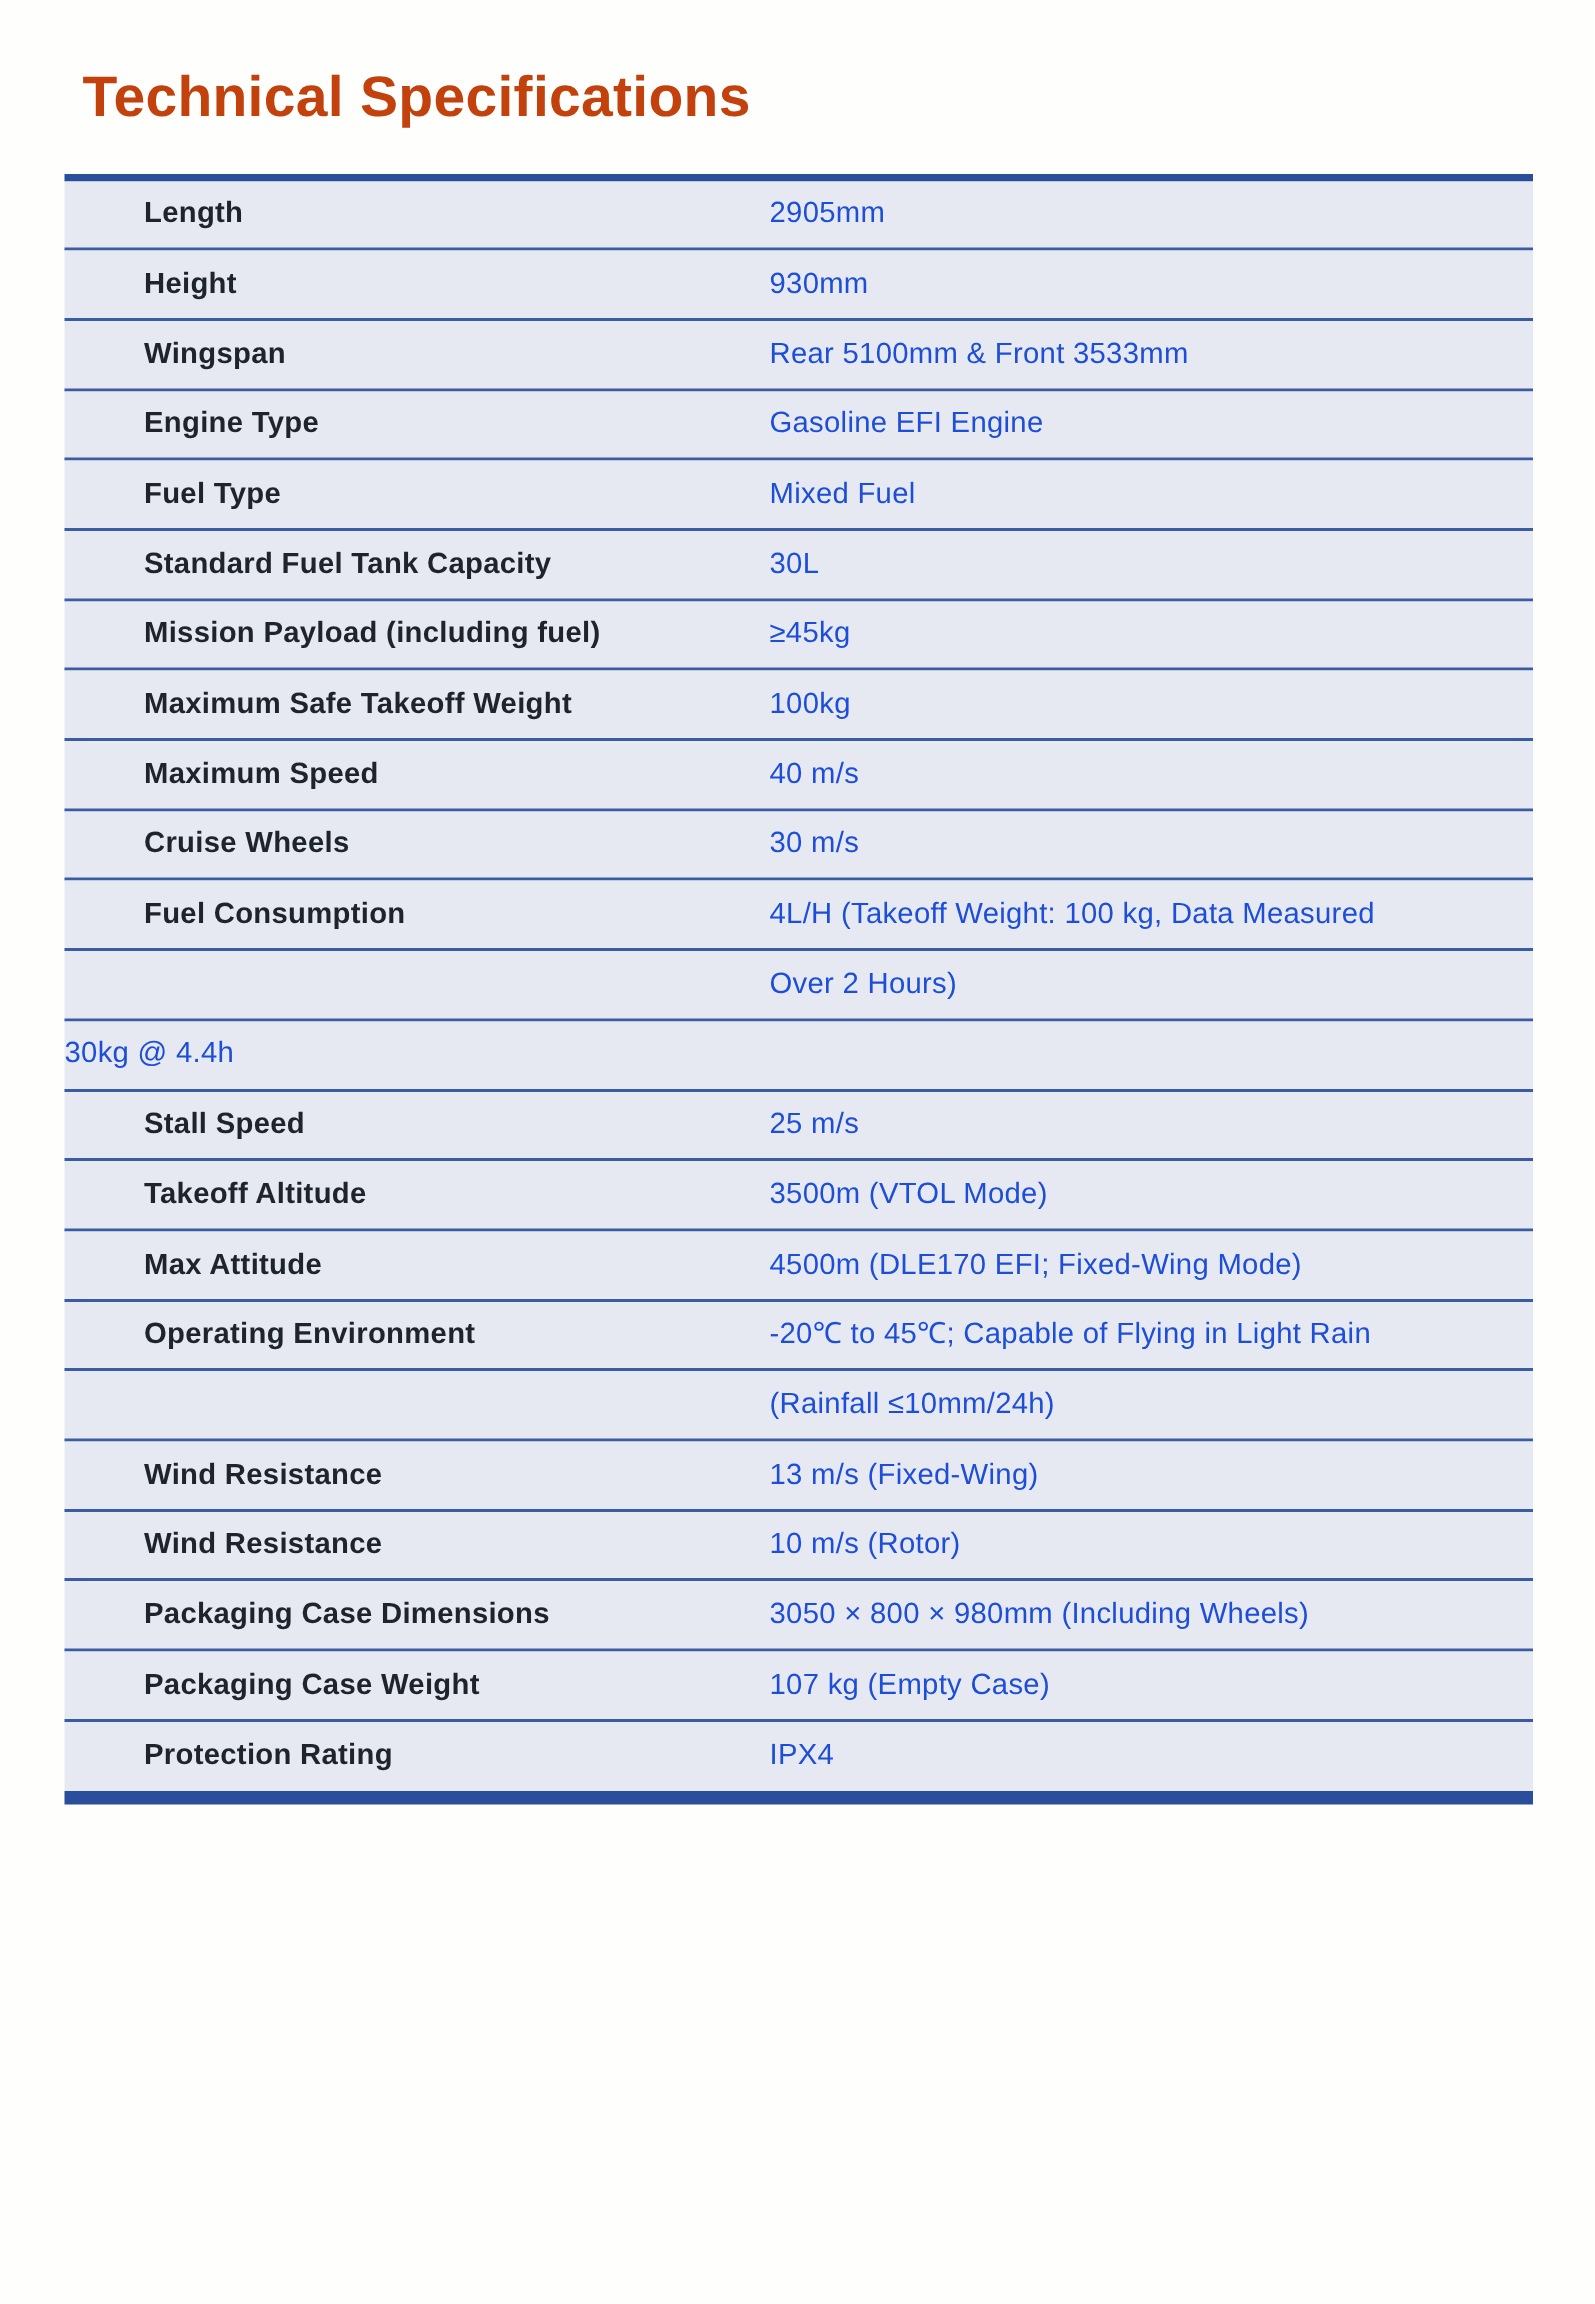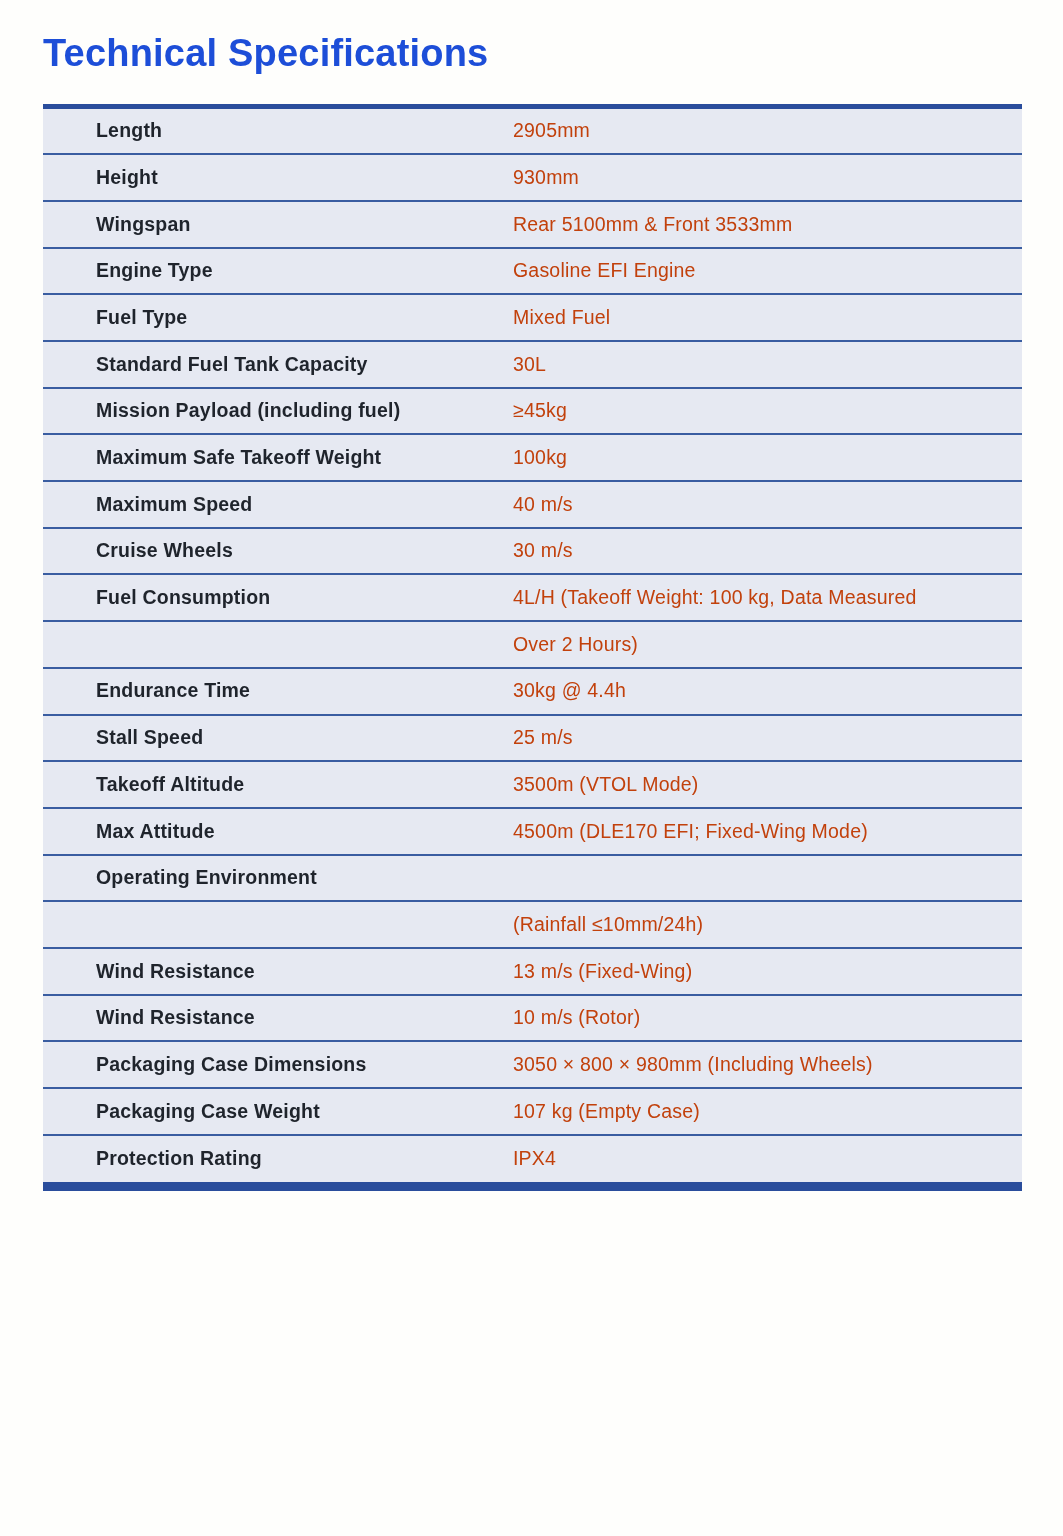--- a/index.html
+++ b/index.html
@@ -9,26 +9,26 @@
     font-family: "Liberation Sans", sans-serif;
   }
   .page {
     position: relative;
     width: 1063px;
     height: 1536px;
     background: #fefefc;
     overflow: hidden;
   }
   .page-title {
-    margin: 0;
+    margin: 12px;
     padding: 31px 0 0 43px;
     font-size: 38px;
     line-height: 1.2;
     font-weight: 700;
-    color: #1d4ed8;
+    color: #c2410c;
     letter-spacing: 0.2px;
   }
   .spec-table {
     margin: 27px 0 0 43px;
     width: 979px;
   }
   .table-bar {
     width: 100%;
     background: #2a4d9c;
   }
@@ -58,21 +58,21 @@
     box-sizing: border-box;
     font-weight: 700;
     color: #1f242c;
     letter-spacing: 0.2px;
     flex-shrink: 0;
   }
   .cell.value {
     flex: 1;
     padding-right: 20px;
     font-weight: 400;
-    color: #c2410c;
+    color: #1d4ed8;
     letter-spacing: 0.2px;
   }
 </style>
 </head>
 <body>
 
 <div class="page">
 
   <h1 class="page-title">Technical Specifications</h1>
 
@@ -134,21 +134,20 @@
     <div class="cell label">Fuel Consumption</div>
     <div class="cell value">4L/H (Takeoff Weight: 100 kg, Data Measured</div>
   </div>
 
   <div class="spec-row">
     <div class="cell label"></div>
     <div class="cell value">Over 2 Hours)</div>
   </div>
 
   <div class="spec-row">
-    <div class="cell label">Endurance Time</div>
     <div class="cell value">30kg @ 4.4h</div>
   </div>
 
   <div class="spec-row">
     <div class="cell label">Stall Speed</div>
     <div class="cell value">25 m/s</div>
   </div>
 
 
   <div class="spec-row">
@@ -156,20 +155,21 @@
     <div class="cell value">3500m (VTOL Mode)</div>
   </div>
 
   <div class="spec-row">
     <div class="cell label">Max Attitude</div>
     <div class="cell value">4500m (DLE170 EFI; Fixed-Wing Mode)</div>
   </div>
 
   <div class="spec-row">
     <div class="cell label">Operating Environment</div>
+    <div class="cell value">-20℃ to 45℃; Capable of Flying in Light Rain</div>
   </div>
 
   <div class="spec-row">
     <div class="cell label"></div>
     <div class="cell value">(Rainfall ≤10mm/24h)</div>
   </div>
 
   <div class="spec-row">
     <div class="cell label">Wind Resistance</div>
     <div class="cell value">13 m/s (Fixed-Wing)</div>

